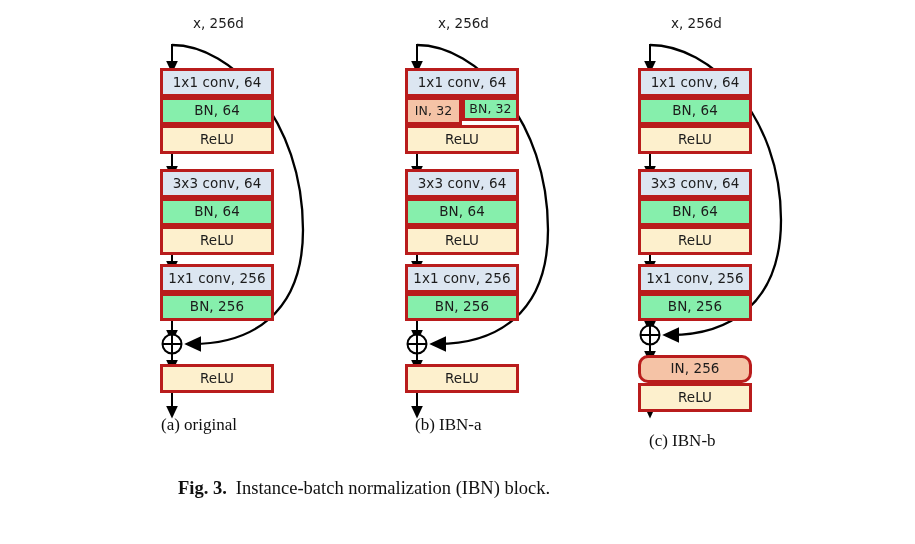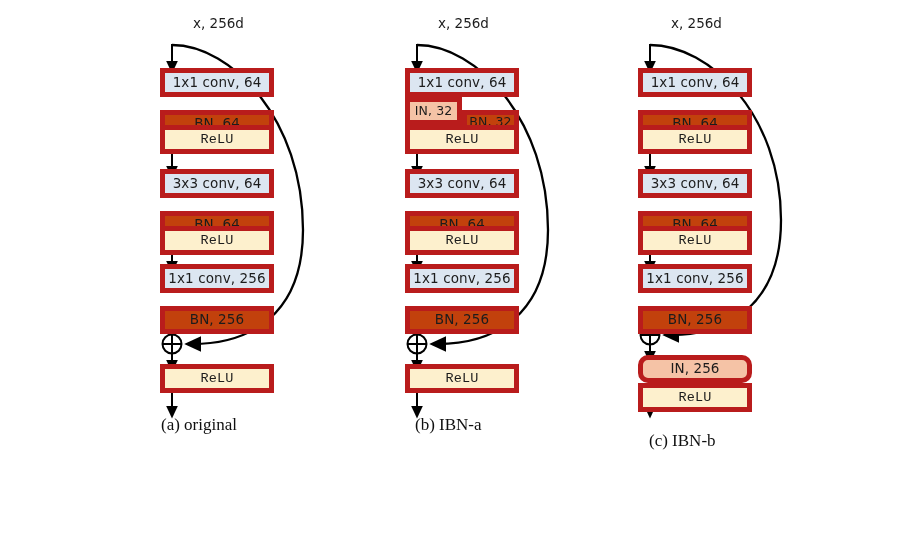--- a/index.html
+++ b/index.html
@@ -28,32 +28,32 @@
     width: 915px;
     height: 544px;
     pointer-events: none;
   }
   .col {
     position: absolute;
   }
   .blk {
     position: absolute;
     box-sizing: border-box;
-    border: 5px solid #b91c1c;
+    border: 3px solid #b91c1c;
     font-size: 13.5px;
     line-height: 1;
     display: flex;
     align-items: center;
     justify-content: center;
     letter-spacing: 0.1px;
     white-space: nowrap;
   }
   .conv  { background: #dce6f1; color: #1c1c1c; }
-  .bn    { background: #c2410c; color: #1c1c1c; margin-top: 13px; }
-  .relu  { background: #fdf0cd; color: #1c1c1c; font-family: Liberation Mono, monospace; }
+  .bn    { background: #86efac; color: #1c1c1c; }
+  .relu  { background: #fdf0cd; color: #1c1c1c; }
   .inorm { background: #f5c3a6; color: #1c1c1c; }
   .xlabel {
     position: absolute;
     font-size: 13.5px;
     color: #1c1c1c;
     white-space: nowrap;
   }
   .sublabel {
     position: absolute;
     font-family: Liberation Serif, serif;
@@ -180,14 +180,17 @@
 
     <div class="blk conv" style="left:593px; top:264px; width:114px; height:29px;">1x1 conv, 256</div>
     <div class="blk bn" style="left:593px; top:293px; width:114px; height:28px;">BN, 256</div>
 
     <div class="blk inorm" style="left:593px; top:355px; width:114px; height:28px;border-radius:10px;">IN, 256</div>
     <div class="blk relu" style="left:593px; top:383px; width:114px; height:29px;">ReLU</div>
 
     <div class="sublabel" style="left:604px; top:415px;margin-top:16px;">(c) IBN-b</div>
   </div>
 
+  <div class="caption" style="left:178px; top:478px;">
+    <b>Fig. 3.</b><span class="capgap"></span><span>Instance-batch normalization (IBN) block.</span>
+  </div>
 
 </div>
 
 </body></html>

